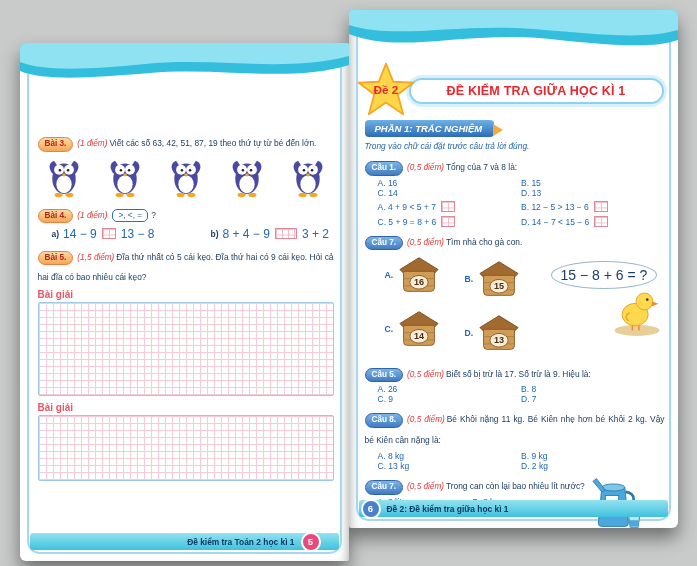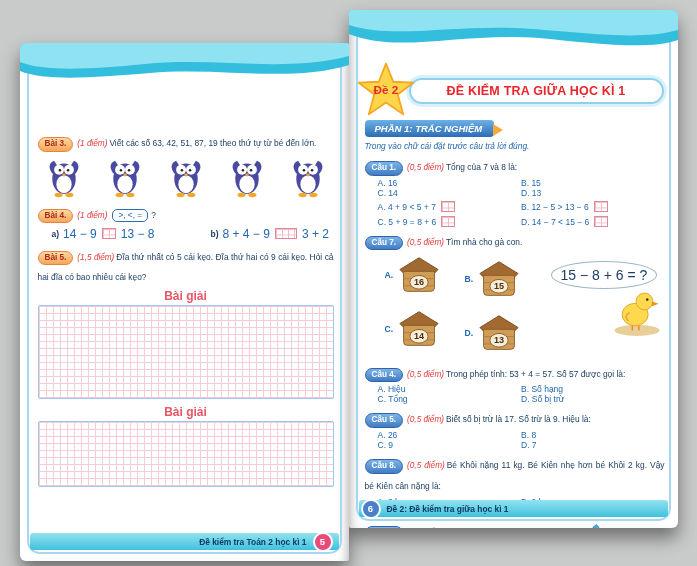--- a/index.html
+++ b/index.html
@@ -61,21 +61,21 @@
   .cellbox.wide { width:22px; }
 
   .symbox {
     display:inline-block; border:1px solid #2e6db4; border-radius:5px;
     color:#2167b1; font-size:8.3px; padding:0 5px; margin:0 3px;
     background:#fff;
   }
   .sub-label { color:#1c3e63; font-size:8.5px; font-weight:bold; margin-right:4px; }
   .expr { color:#2167b1; font-size:12px; }
 
-  .solution-label { color:#e85565; font-weight:600; font-size:12px; text-align:center; margin:3px 0 2px; }
+  .solution-label { color:#e85565; font-weight:600; font-size:10px; margin:3px 0 2px; }
   .solution-grid {
     border:1px solid #9fc8e8; border-radius:2px; background-color:#fff;
     background-image:linear-gradient(#f6cdd6 1px,transparent 1px),
                      linear-gradient(90deg,#f6cdd6 1px,transparent 1px);
     background-size:7px 7px;
   }
 
   
   .content-left { position:absolute; left:18px; right:15px; top:88px; }
   .penguins { display:flex; justify-content:space-between; padding:3px 8px 2px; }
@@ -129,21 +129,21 @@
   .jug-wrap { position:absolute; right:22px; top:-6px; }
 
   
   .footer {
     position:absolute; bottom:11px; left:10px; right:10px; height:17px;
     background:linear-gradient(#93e2f0,#3fc2de);
     border-radius:3px;
     display:flex; align-items:center;
     font-size:8.4px; color:#0d3a66; font-weight:bold;
   }
-  .footer.left-f  { justify-content:flex-end; padding-right:6px; }
+  .footer.left-f  { justify-content:flex-end; padding-right:18px; }
   .footer.right-f { justify-content:flex-start; padding-left:2px; }
   .page-circle {
     width:20px; height:20px; border-radius:50%;
     display:flex; align-items:center; justify-content:center;
     color:#fff; font-size:9.5px; font-weight:bold;
     border:2px solid #fff; flex:0 0 auto;
   }
   .page-circle.pink { background:#e84a7a; margin-left:6px; }
   .page-circle.blue { background:#4a7fc9; margin-right:6px; }
 
@@ -387,29 +387,20 @@
                 <line x1="8" y1="34" x2="42" y2="34" stroke="#b07f3e"></line>
               <ellipse cx="25" cy="30" rx="10" ry="7.5" fill="#f7ecd7" stroke="#8a5a2b"></ellipse>
               <text x="25" y="33.5" text-anchor="middle" font-size="10" font-weight="bold" fill="#4a2f10">13</text>
             </svg>
           </div>
 
         </div>
       </div>
 
       
-      <div class="q">
-        <p class="pline"><span class="cau-badge">Câu 4.</span><span class="points">(0,5 điểm)</span><span class="qtext">Trong phép tính: 53 + 4 = 57. Số 57 được gọi là:</span></p>
-        <div class="opts4">
-          <span class="opt">A. Hiệu</span>
-          <span class="opt">B. Số hạng</span>
-          <span class="opt">C. Tổng</span>
-          <span class="opt">D. Số bị trừ</span>
-        </div>
-      </div>
 
       
       <div class="q">
         <p class="pline"><span class="cau-badge">Câu 5.</span><span class="points">(0,5 điểm)</span><span class="qtext">Biết số bị trừ là 17. Số trừ là 9. Hiệu là:</span></p>
         <div class="opts4">
           <span class="opt">A. 26</span>
           <span class="opt">B. 8</span>
           <span class="opt">C. 9</span>
           <span class="opt">D. 7</span>
         </div>

